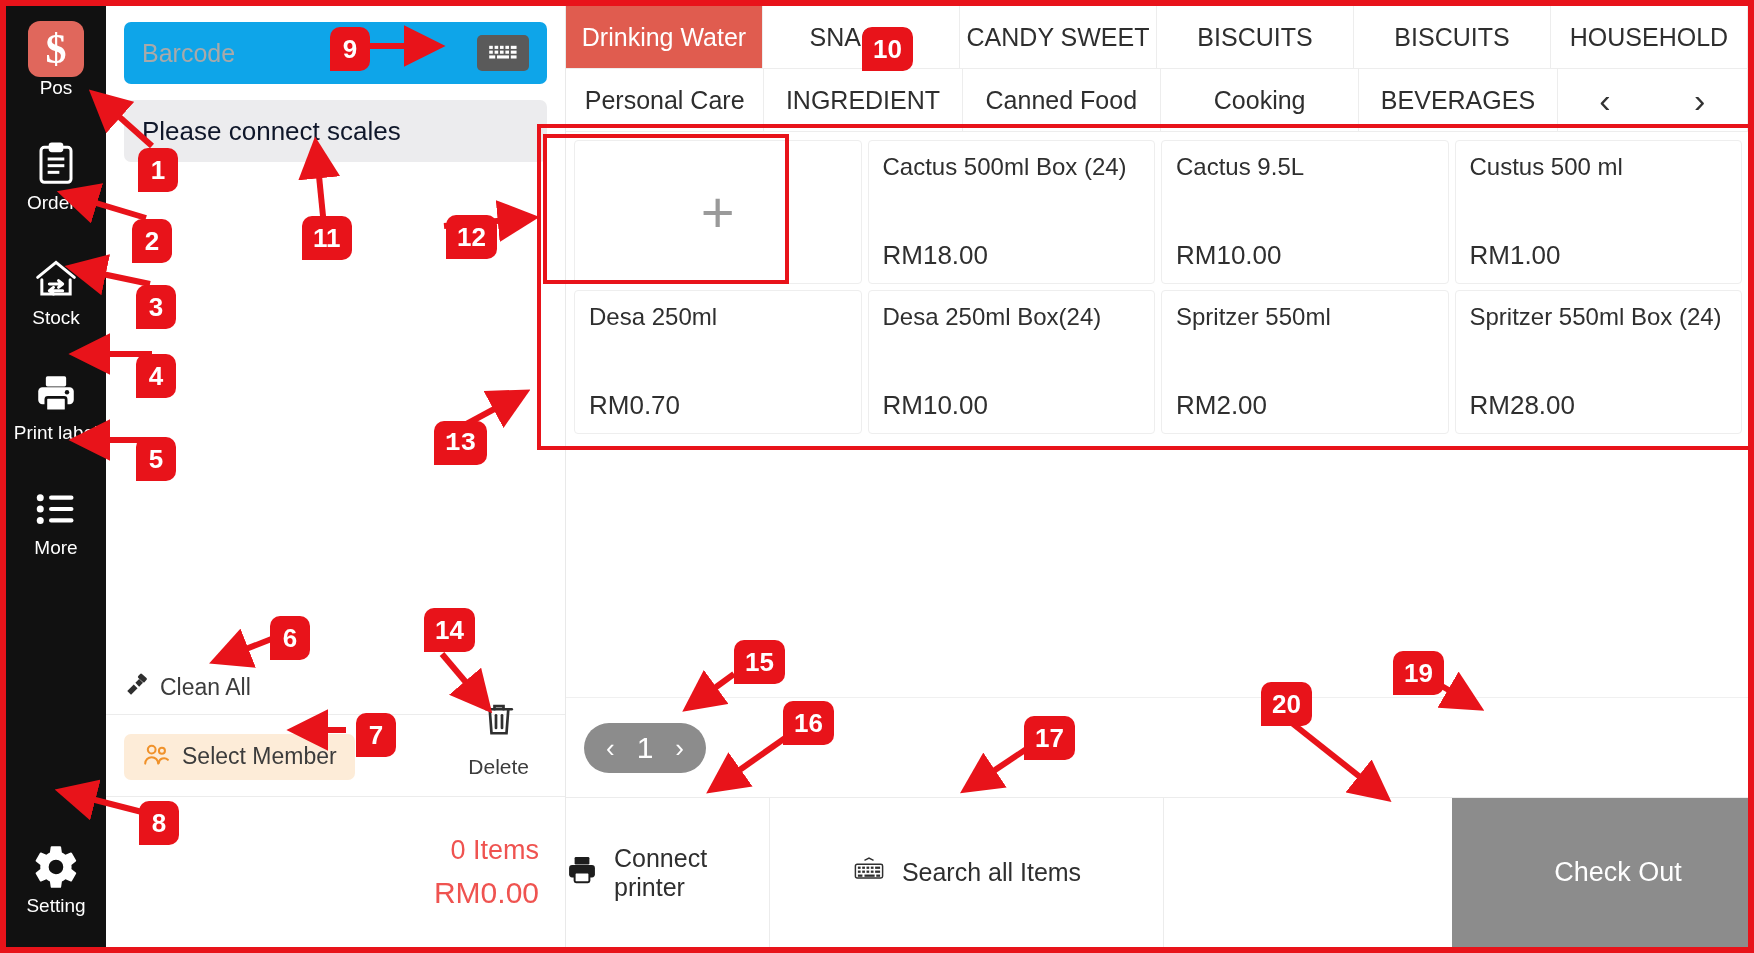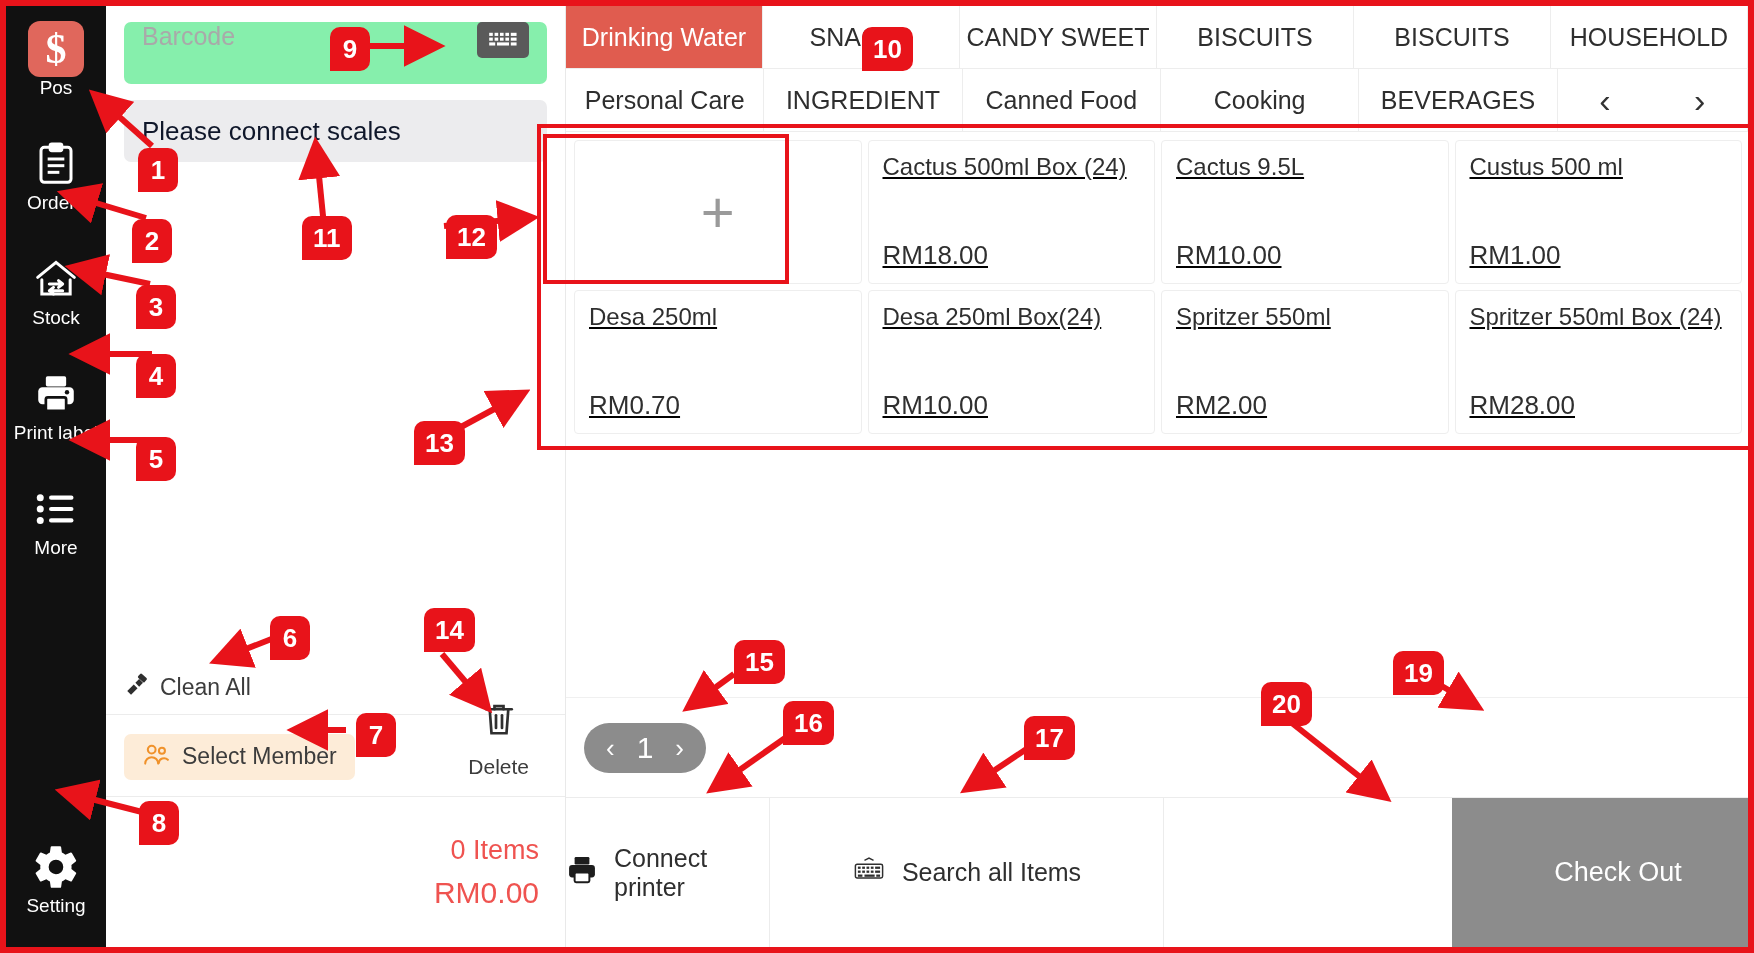--- a/index.html
+++ b/index.html
@@ -38,22 +38,22 @@
   .sidebar-bottom { position: absolute; bottom: 26px; left: 0; width: 100px; }
 
   
   .cart-panel {
     position: absolute; left: 100px; top: 0;
     width: 460px; height: 941px; background: #fff;
     border-right: 1px solid #e9e9e9;
   }
   .barcode-row {
     margin: 16px 18px 0 18px; height: 62px;
-    background: #86efac; border-radius: 7px;
-    display: flex; align-items: flex-start; padding: 0 18px;
+    background: #0ea5e9; border-radius: 7px;
+    display: flex; align-items: center; padding: 0 18px;
   }
   .barcode-input {
     flex: 1; border: none; outline: none; background: transparent;
     font-size: 25px; color: #3c3c3c; font-family: "Liberation Sans", sans-serif;
   }
   .barcode-input::placeholder { color: #a9a9a9; }
   .kbd-btn {
     width: 52px; height: 36px; border-radius: 5px; background: #5a5a5a;
     display: flex; align-items: center; justify-content: center; cursor: pointer;
   }
@@ -118,21 +118,21 @@
 
   
   .grid {
     margin: 8px 6px 0 8px;
     display: grid; grid-template-columns: repeat(4, 1fr);
     gap: 6px;
   }
   .prod-card {
     height: 144px; border: 1px solid #eeeeee; border-radius: 4px;
     padding: 12px 14px; display: flex; flex-direction: column;
-    justify-content: space-between; background: #fff; cursor: pointer; text-decoration: underline;
+    justify-content: space-between; background: #fff; cursor: pointer;
   }
   .prod-name { font-size: 24px; color: #2f2f2f; line-height: 1.15; }
   .prod-price { font-size: 26px; color: #2f2f2f; }
   .add-card {
     height: 144px; border: 1px solid #eeeeee; border-radius: 4px;
     display: flex; align-items: center; justify-content: center; background: #fff; cursor: pointer;
   }
   .plus { font-size: 58px; color: #9a9a9a; line-height: 0.7; font-weight: 300; }
 
   
@@ -478,21 +478,21 @@
   <div class="ann" style="left:130px;  top:279px;">3</div>
   <div class="ann" style="left:130px;  top:348px;">4</div>
   <div class="ann" style="left:130px;  top:431px;">5</div>
   <div class="ann" style="left:264px;  top:610px;">6</div>
   <div class="ann" style="left:350px;  top:707px;">7</div>
   <div class="ann" style="left:133px;  top:795px;">8</div>
   <div class="ann" style="left:324px;  top:21px;">9</div>
   <div class="ann" style="left:856px;  top:21px;">10</div>
   <div class="ann" style="left:296px;  top:210px;">11</div>
   <div class="ann" style="left:440px;  top:209px;">12</div>
-  <div class="ann" style="left:408px;  top:415px;">13</div>
+  <div class="ann" style="left:428px;  top:415px;font-family:Liberation Mono, monospace;">13</div>
   <div class="ann" style="left:418px;  top:602px;">14</div>
   <div class="ann" style="left:728px;  top:634px;">15</div>
   <div class="ann" style="left:777px;  top:695px;">16</div>
   <div class="ann" style="left:1018px; top:710px;">17</div>
   <div class="ann" style="left:1255px; top:676px;">20</div>
   <div class="ann" style="left:1387px; top:645px;">19</div>
 
 </div>
 
 </body></html>

